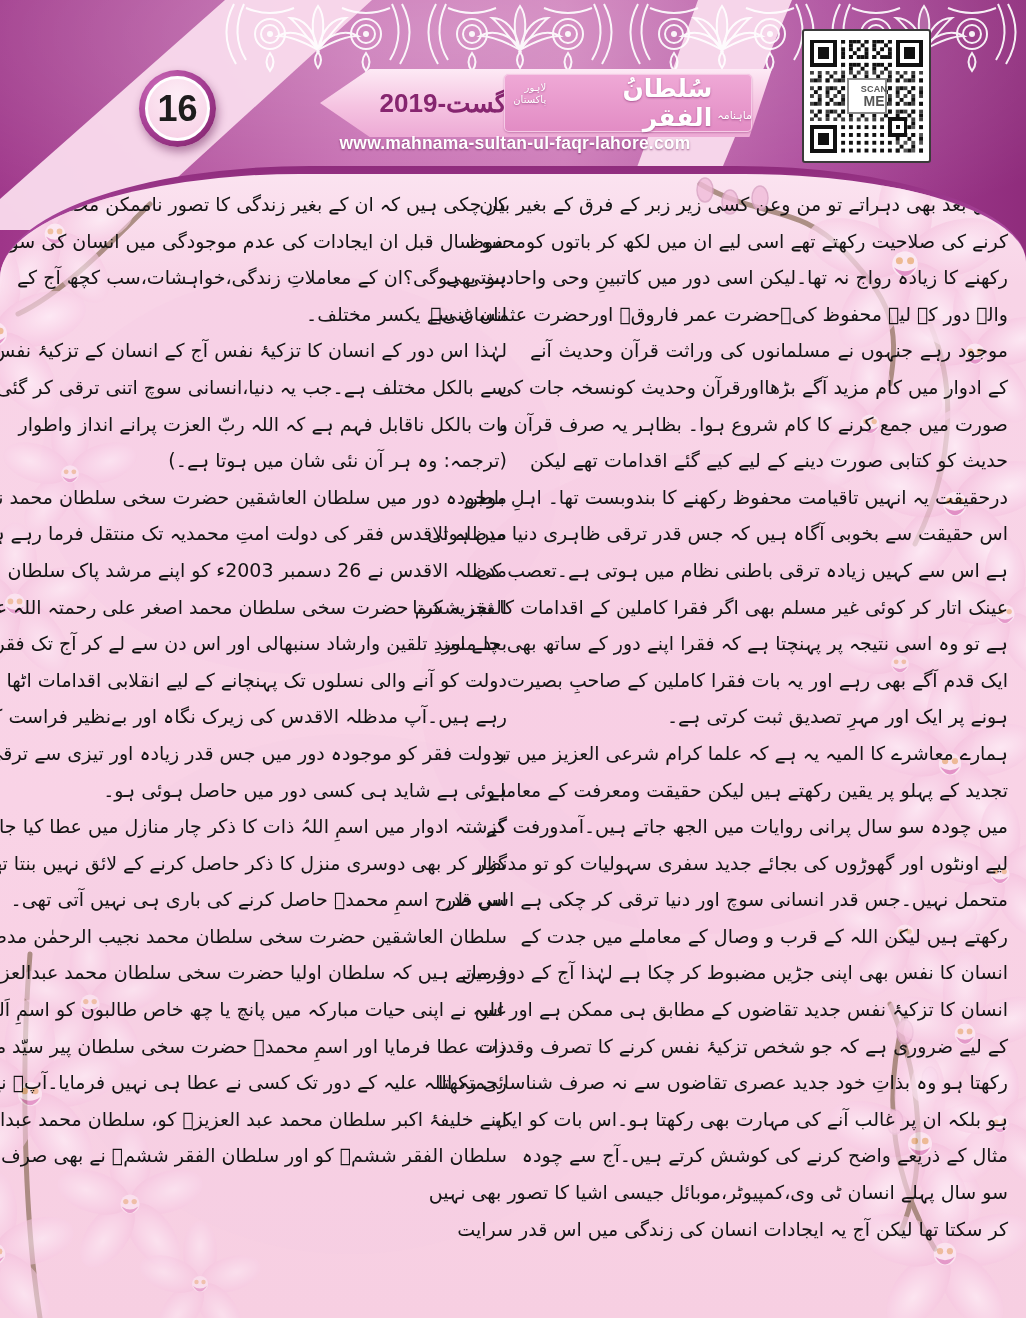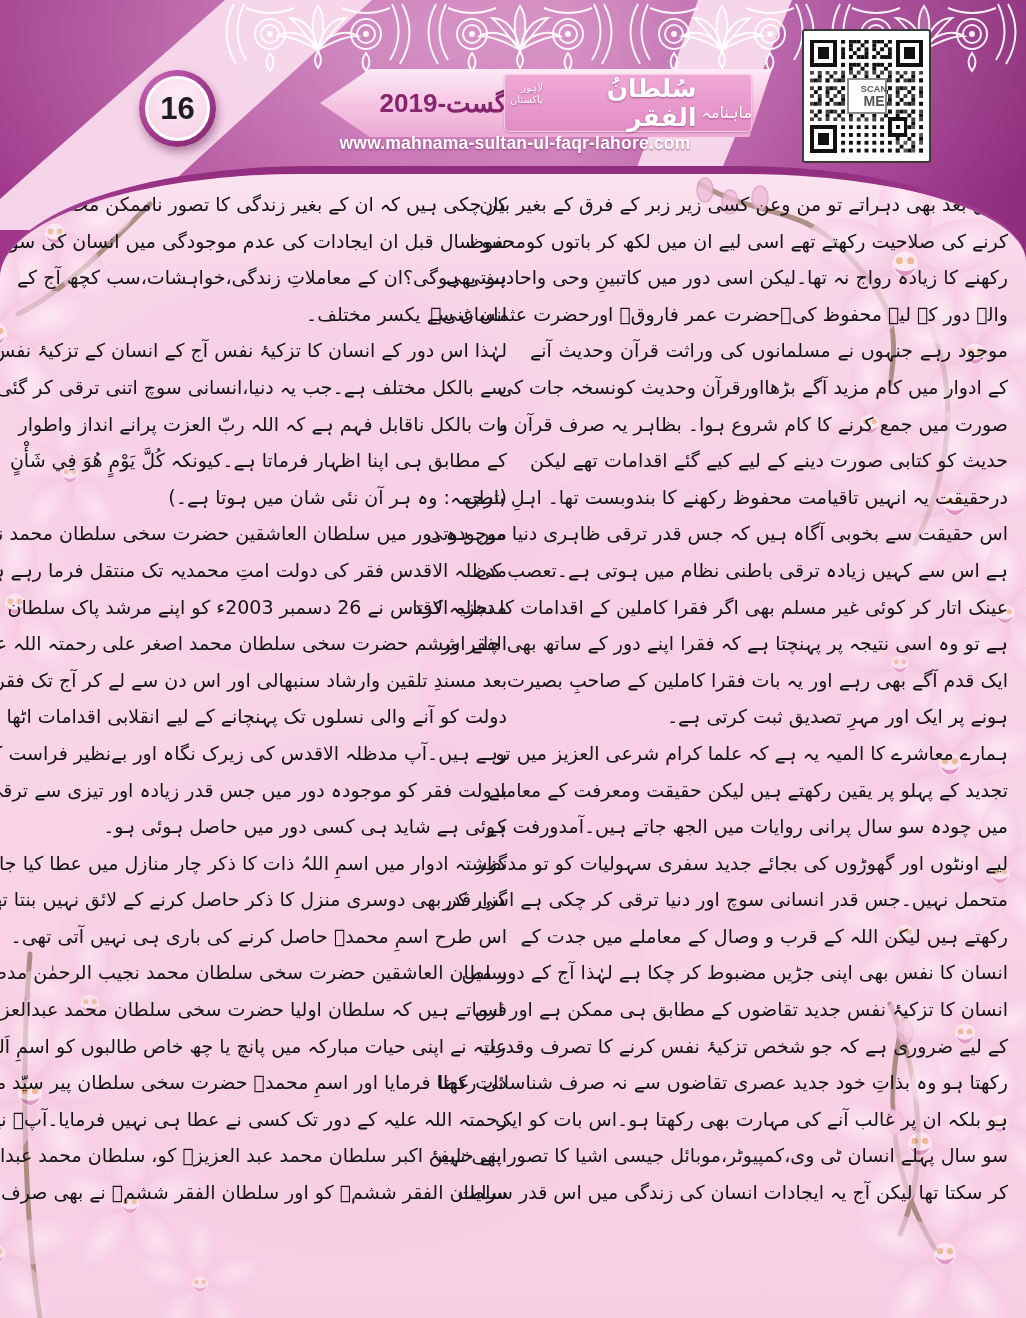--- a/index.html
+++ b/index.html
@@ -28,35 +28,35 @@
   .line.short{text-align-last:right;}
 
   
   .page-number{position:absolute;left:139px;top:70px;width:77px;height:77px;z-index:4;
       border-radius:50%;padding:6px;
       background:radial-gradient(circle at 32% 28%,#cf6fbc,#a23b90 55%,#7c2166 95%);
       box-shadow:2px 5px 10px rgba(90,15,75,.45);}
   .pn-inner{width:100%;height:100%;border-radius:50%;border:3px solid #fff;
       background:radial-gradient(circle at 50% 30%,#fdeef6,#f7cde4);
       display:flex;align-items:center;justify-content:center;
-      font-size:31px;font-weight:bold;color:#1d1d1d;}
+      font-size:36px;font-weight:bold;color:#1d1d1d;}
 
   
   .banner{position:absolute;left:320px;top:69px;width:452px;height:68px;z-index:4;
       clip-path:polygon(0 50%,11% 0,100% 0,95% 100%,11% 100%);
       background:linear-gradient(180deg,#fdeaf5 0%,#f5c3e1 55%,#edaad5 100%);}
   .banner-date{position:absolute;left:52px;top:0;width:150px;height:100%;
       display:flex;align-items:center;justify-content:center;direction:rtl;
       font-family:"Liberation Sans",sans-serif;font-size:26px;font-weight:bold;color:#86256f;}
   .banner-title{position:absolute;right:20px;top:5px;width:248px;height:58px;border-radius:5px;
       background:linear-gradient(180deg,#efa9d6,#e28cc4);
       box-shadow:inset 0 0 0 1px #f6cbe6,0 1px 2px rgba(120,30,100,.35);
       display:flex;align-items:center;justify-content:center;gap:5px;direction:rtl;
       font-family:"DejaVu Sans",sans-serif;color:#fff;text-shadow:0 1px 2px rgba(110,20,90,.5);}
-  .t-prefix{font-size:16px;align-self:flex-end;margin-bottom:10px;margin-top:20px;}
+  .t-prefix{font-size:11px;align-self:flex-end;margin-bottom:10px;margin-top:20px;}
   .t-main{font-size:25px;font-weight:bold;}
   .t-suffix{font-size:10px;width:44px;line-height:12px;align-self:flex-start;margin-top:8px;}
 
   
   .site-url{position:absolute;left:300px;top:133px;width:430px;z-index:4;text-align:center;
       font-size:17.5px;font-weight:bold;color:#ffffff;letter-spacing:.2px;
       text-shadow:0 1px 2px rgba(90,15,75,.6);}
 
   
   .qr{position:absolute;left:802px;top:29px;width:129px;height:134px;z-index:5;
@@ -217,32 +217,32 @@
         <div class="line">تجدید کے پہلو پر یقین رکھتے ہیں لیکن حقیقت ومعرفت کے معاملے</div>
         <div class="line">میں چودہ سو سال پرانی روایات میں الجھ جاتے ہیں۔آمدورفت کے</div>
         <div class="line">لیے اونٹوں اور گھوڑوں کی بجائے جدید سفری سہولیات کو تو مدنظر</div>
         <div class="line">متحمل نہیں۔جس قدر انسانی سوچ اور دنیا ترقی کر چکی ہے اسی قدر</div>
         <div class="line">رکھتے ہیں لیکن اللہ کے قرب و وصال کے معاملے میں جدت کے</div>
         <div class="line">انسان کا نفس بھی اپنی جڑیں مضبوط کر چکا ہے لہٰذا آج کے دور میں</div>
         <div class="line">انسان کا تزکیۂ نفس جدید تقاضوں کے مطابق ہی ممکن ہے اور اس</div>
         <div class="line">کے لیے ضروری ہے کہ جو شخص تزکیۂ نفس کرنے کا تصرف وقدرت</div>
         <div class="line">رکھتا ہو وہ بذاتِ خود جدید عصری تقاضوں سے نہ صرف شناسائی رکھتا</div>
         <div class="line">ہو بلکہ ان پر غالب آنے کی مہارت بھی رکھتا ہو۔اس بات کو ایک</div>
+        <div class="line">مثال کے ذریعے واضح کرنے کی کوشش کرتے ہیں۔آج سے چودہ</div>
         <div class="line">سو سال پہلے انسان ٹی وی،کمپیوٹر،موبائل جیسی اشیا کا تصور بھی نہیں</div>
         <div class="line">کر سکتا تھا لیکن آج یہ ایجادات انسان کی زندگی میں اس قدر سرایت</div>
       </div>
     <div class="col col-left" dir="rtl">
         <div class="line">کر چکی ہیں کہ ان کے بغیر زندگی کا تصور ناممکن محسوس ہوتا ہے۔چودہ</div>
         <div class="line">سو سال قبل ان ایجادات کی عدم موجودگی میں انسان کی سوچ کیا</div>
         <div class="line">ہوتی ہوگی؟ان کے معاملاتِ زندگی،خواہشات،سب کچھ آج کے</div>
         <div class="line short">انسان سے یکسر مختلف۔</div>
         <div class="line">لہٰذا اس دور کے انسان کا تزکیۂ نفس آج کے انسان کے تزکیۂ نفس</div>
         <div class="line">سے بالکل مختلف ہے۔جب یہ دنیا،انسانی سوچ اتنی ترقی کر گئی تو یہ</div>
         <div class="line">بات بالکل ناقابل فہم ہے کہ اللہ ربّ العزت پرانے انداز واطوار</div>
-        <div class="line">کے مطابق ہی اپنا اظہار فرماتا ہے۔کیونکہ كُلَّ يَوْمٍ هُوَ فِي شَأْنٍ</div>
         <div class="line short">(ترجمہ: وہ ہر آن نئی شان میں ہوتا ہے۔)</div>
         <div class="line">موجودہ دور میں سلطان العاشقین حضرت سخی سلطان محمد نجیب الرحمٰن</div>
         <div class="line">مدظلہ الاقدس فقر کی دولت امتِ محمدیہ تک منتقل فرما رہے ہیں۔آپ</div>
         <div class="line">مدظلہ الاقدس نے 26 دسمبر 2003ء کو اپنے مرشد پاک سلطان</div>
         <div class="line">الفقر ششم حضرت سخی سلطان محمد اصغر علی رحمتہ اللہ علیہ کے وصال کے</div>
         <div class="line">بعد مسندِ تلقین وارشاد سنبھالی اور اس دن سے لے کر آج تک فقر کی</div>
         <div class="line">دولت کو آنے والی نسلوں تک پہنچانے کے لیے انقلابی اقدامات اٹھا</div>
         <div class="line">رہے ہیں۔آپ مدظلہ الاقدس کی زیرک نگاہ اور بےنظیر فراست کی</div>
         <div class="line">بدولت فقر کو موجودہ دور میں جس قدر زیادہ اور تیزی سے ترقی حاصل</div>
         <div class="line short">ہوئی ہے شاید ہی کسی دور میں حاصل ہوئی ہو۔</div>

